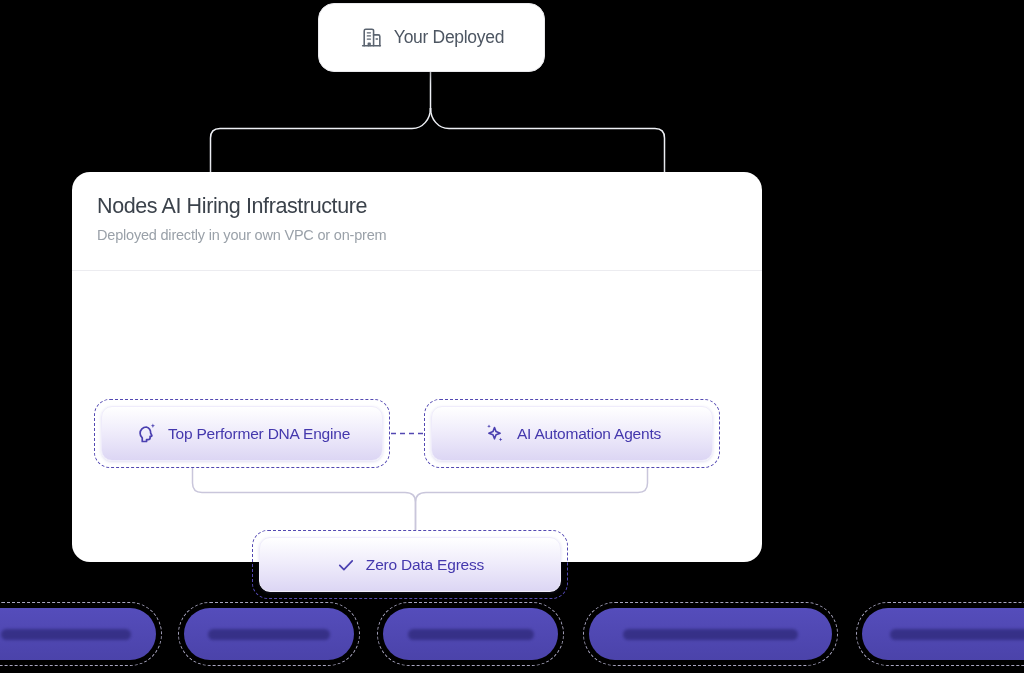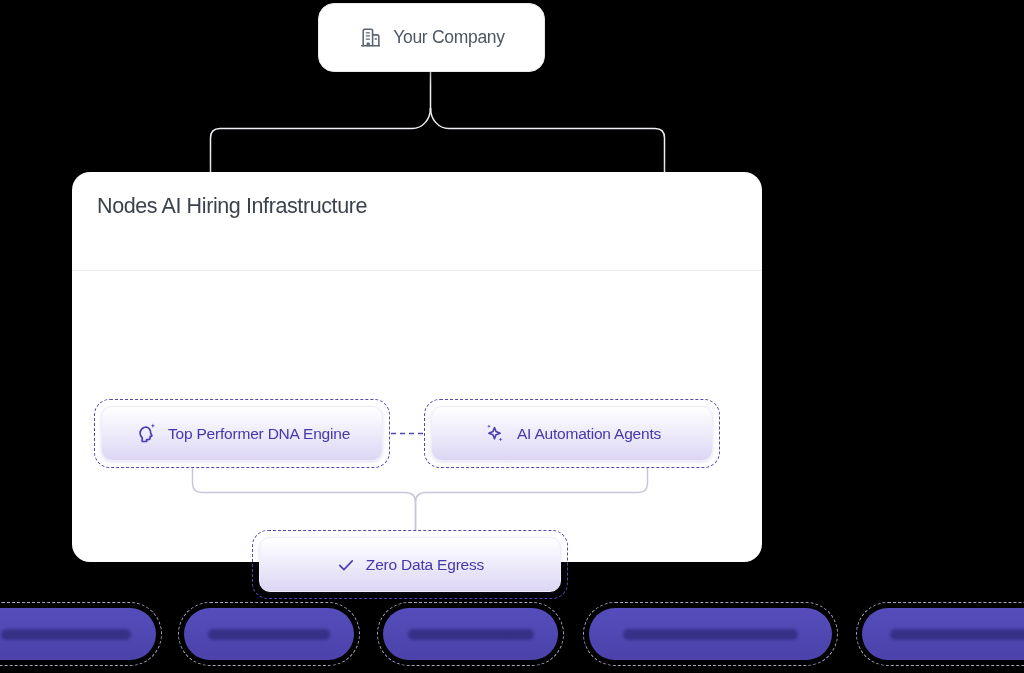--- a/index.html
+++ b/index.html
@@ -86,26 +86,27 @@
     <span>
       <svg width="25" height="25" viewBox="0 0 24 24" fill="none" stroke="#5b6470" stroke-width="1.5" stroke-linecap="round" stroke-linejoin="round">
         <path d="M5 20V5.5A1.5 1.5 0 0 1 6.5 4h6A1.5 1.5 0 0 1 14 5.5V20"></path>
         <path d="M14 9.5h4.5A1.5 1.5 0 0 1 20 11v9"></path>
         <path d="M3.5 20h17"></path>
         <path d="M8 7.5h3M8 10.5h3M8 13.5h3" stroke-width="1.3"></path>
         <path d="M16.5 13.5h1.2"></path>
         <path d="M9 20v-2.5h1.6V20"></path>
       </svg>
     </span>
-    <span class="company-label">Your Company</span>
+    <span class="company-label">Your Deployed</span>
   </div>
 
   <div class="infra-card">
     <div class="card-header">
       <div class="card-title">Nodes AI Hiring Infrastructure</div>
+      <div class="card-subtitle">Deployed directly in your own VPC or on-prem</div>
     </div>
 
     <div class="card-body">
 
       <svg class="card-inner-svg" width="690" height="289" viewBox="0 0 690 289">
         <line x1="319" y1="162.5" x2="351" y2="162.5" stroke="#5348b2" stroke-width="1.5" stroke-dasharray="5 4"></line>
         <path d="M120.5 197 V212 Q120.5 221.5 130 221.5 H333 Q343.5 221.5 343.5 231 V259" fill="none" stroke="#c9c6db" stroke-width="1.5"></path>
         <path d="M575.5 197 V212 Q575.5 221.5 566 221.5 H354 Q343.5 221.5 343.5 231 V259" fill="none" stroke="#c9c6db" stroke-width="1.5"></path>
       </svg>
 

